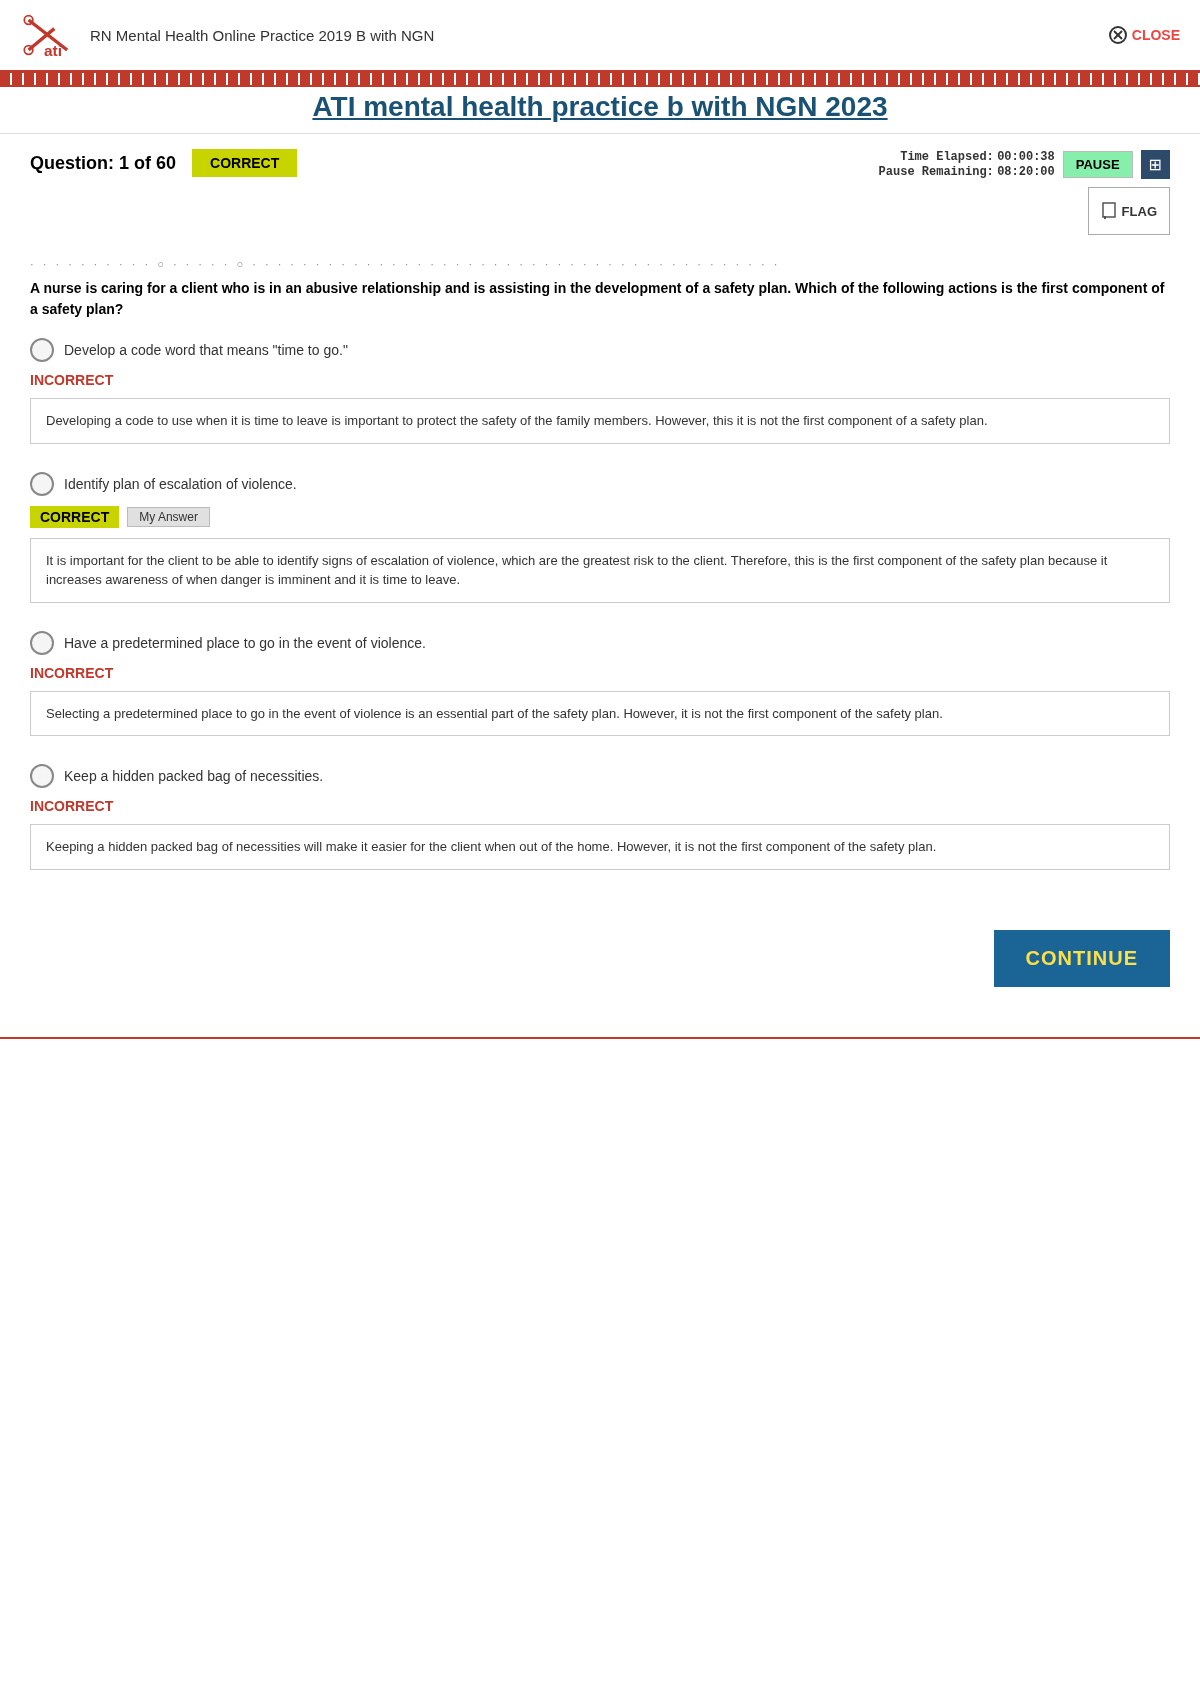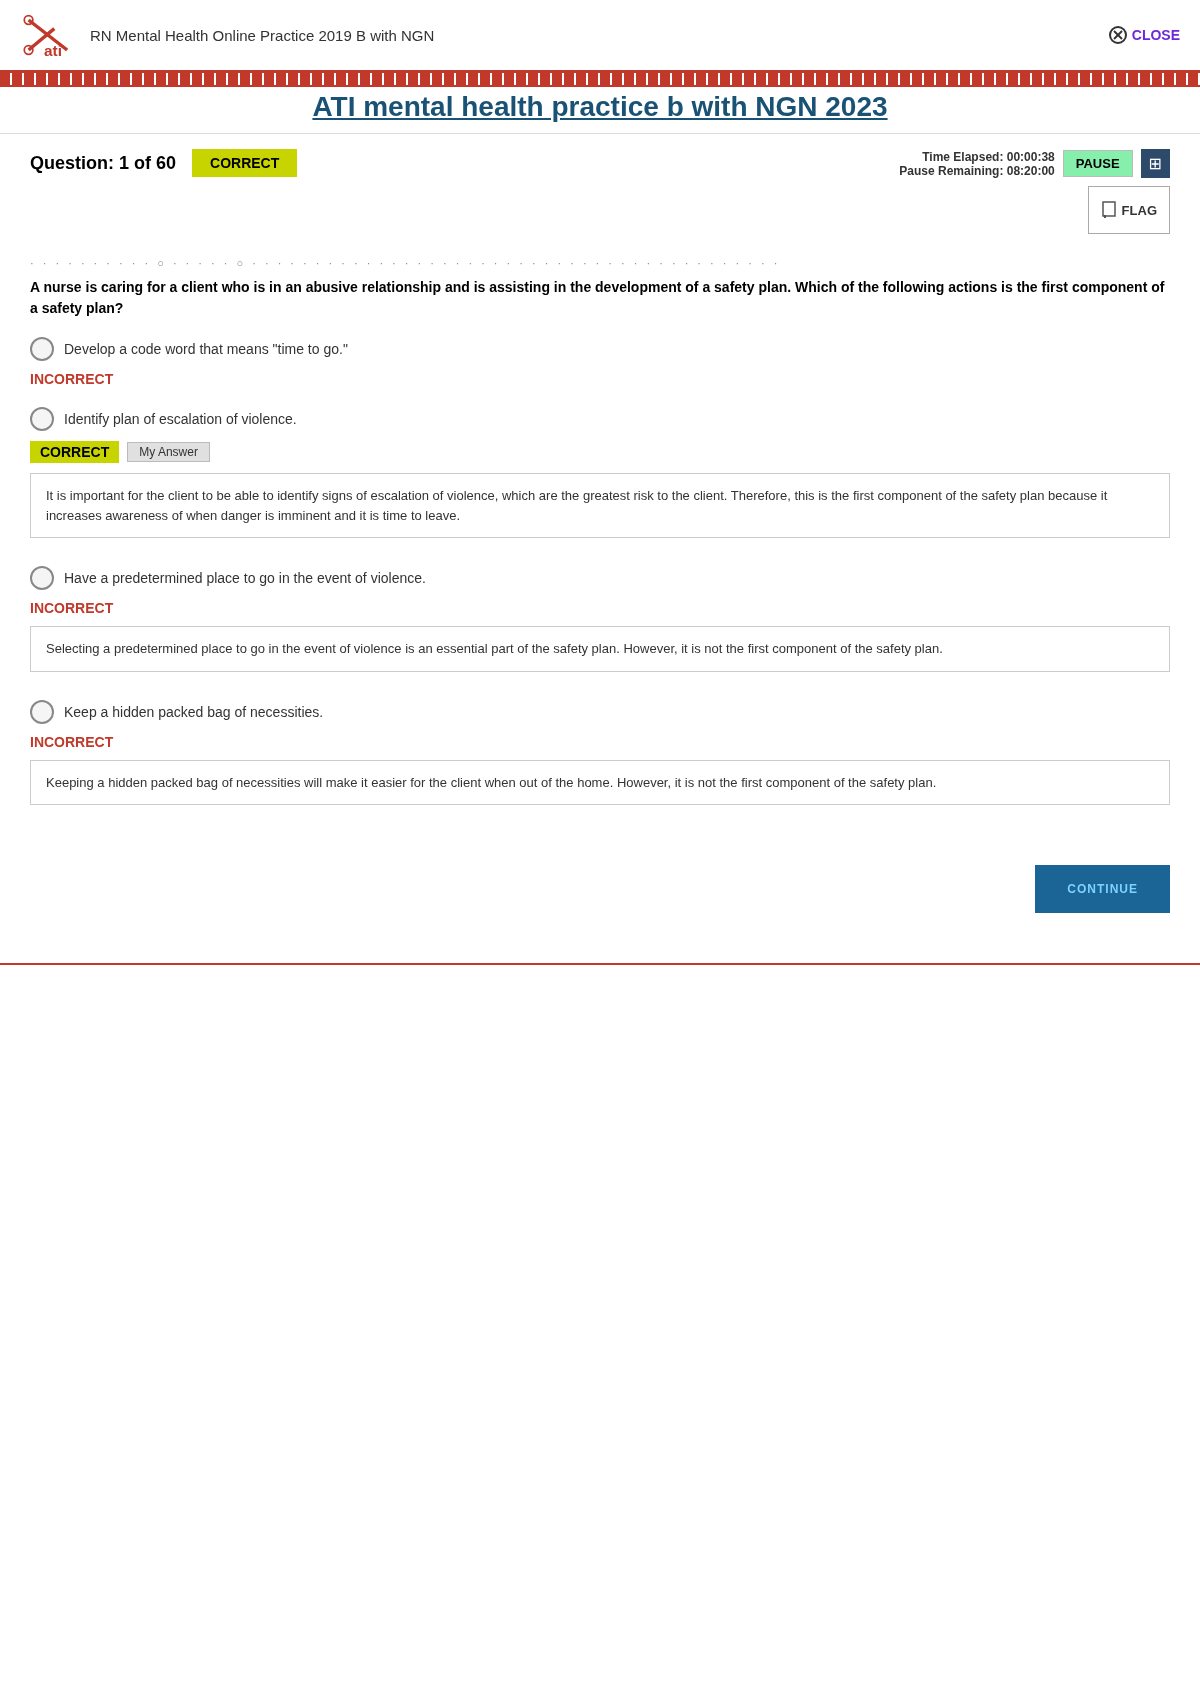--- a/index.html
+++ b/index.html
@@ -36,21 +36,21 @@
       margin-left: 10px;
     }
     .close-btn {
       margin-left: auto;
       display: flex;
       align-items: center;
       gap: 5px;
       cursor: pointer;
       font-size: 14px;
       font-weight: bold;
-      color: #6d28d9;
+      color: #ef4444;
     }
 
     
     .zigzag-stripe {
       height: 14px;
       background: repeating-linear-gradient(
         90deg,
         #c0392b 0px, #c0392b 10px,
         #fff 10px, #fff 12px
       );
@@ -106,20 +106,21 @@
       align-items: center;
       gap: 8px;
     }
     .timer-text {
       text-align: right;
       font-size: 12px;
       color: #333;
     }
     .timer-text span {
       font-weight: bold;
+      font-family: Liberation Mono, monospace;
     }
     .pause-btn {
       background: #86efac;
       border: 1px solid #bbb;
       padding: 5px 12px;
       font-size: 13px;
       font-weight: bold;
       cursor: pointer;
     }
     .calc-btn {
@@ -224,24 +225,24 @@
     }
 
     
     .bottom-bar {
       display: flex;
       justify-content: flex-end;
       padding: 20px 30px 40px 30px;
     }
     .continue-btn {
       background: #1a6496;
-      color: #7dd3fc;
+      color: #fde047;
       border: 2px solid #1a6496;
       padding: 15px 30px;
-      font-size: 12px;
+      font-size: 20px;
       font-weight: bold;
       cursor: pointer;
       letter-spacing: 1px;
     }
 
     
     .footer-line {
       border-top: 2px solid #c0392b;
       margin-top: 10px;
     }
@@ -310,20 +311,21 @@
 <div class="main-content">
 
   <p class="question-text">A nurse is caring for a client who is in an abusive relationship and is assisting in the development of a safety plan. Which of the following actions is the first component of a safety plan?</p>
 
   <div class="answer-option">
     <div class="option-row">
       <div class="radio-circle"></div>
       <span class="option-text">Develop a code word that means "time to go."</span>
     </div>
     <div class="status-incorrect">INCORRECT</div>
+    <div class="explanation-box">Developing a code to use when it is time to leave is important to protect the safety of the family members. However, this it is not the first component of a safety plan.</div>
   </div>
 
   <div class="answer-option">
     <div class="option-row">
       <div class="radio-circle"></div>
       <span class="option-text">Identify plan of escalation of violence.</span>
     </div>
     <div class="status-correct-row">
       <span class="status-correct">CORRECT</span>
       <span class="my-answer-badge">My Answer</span>

